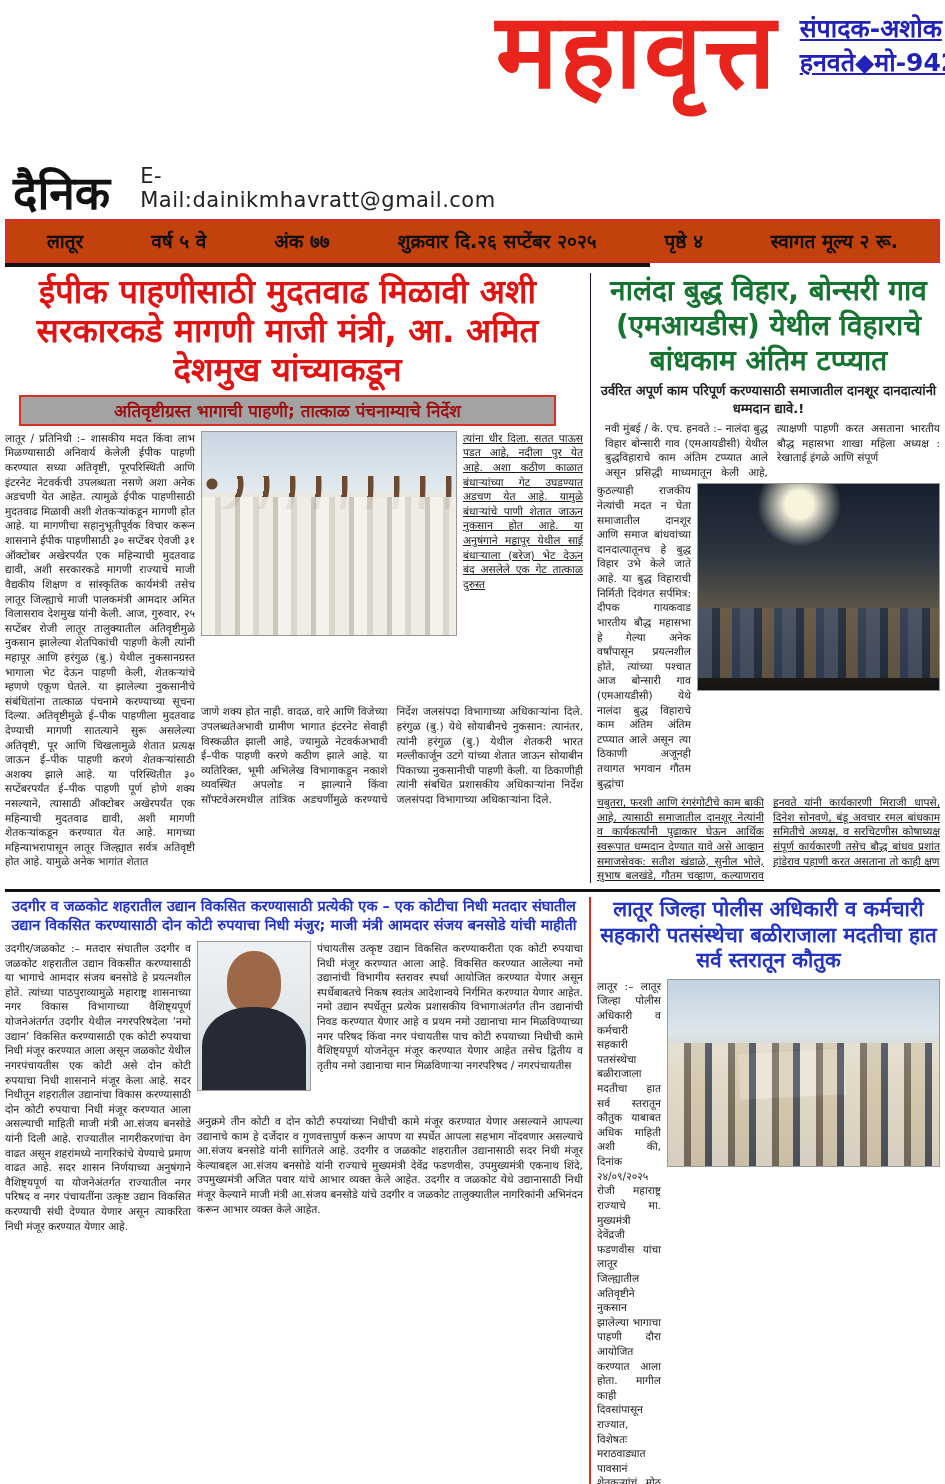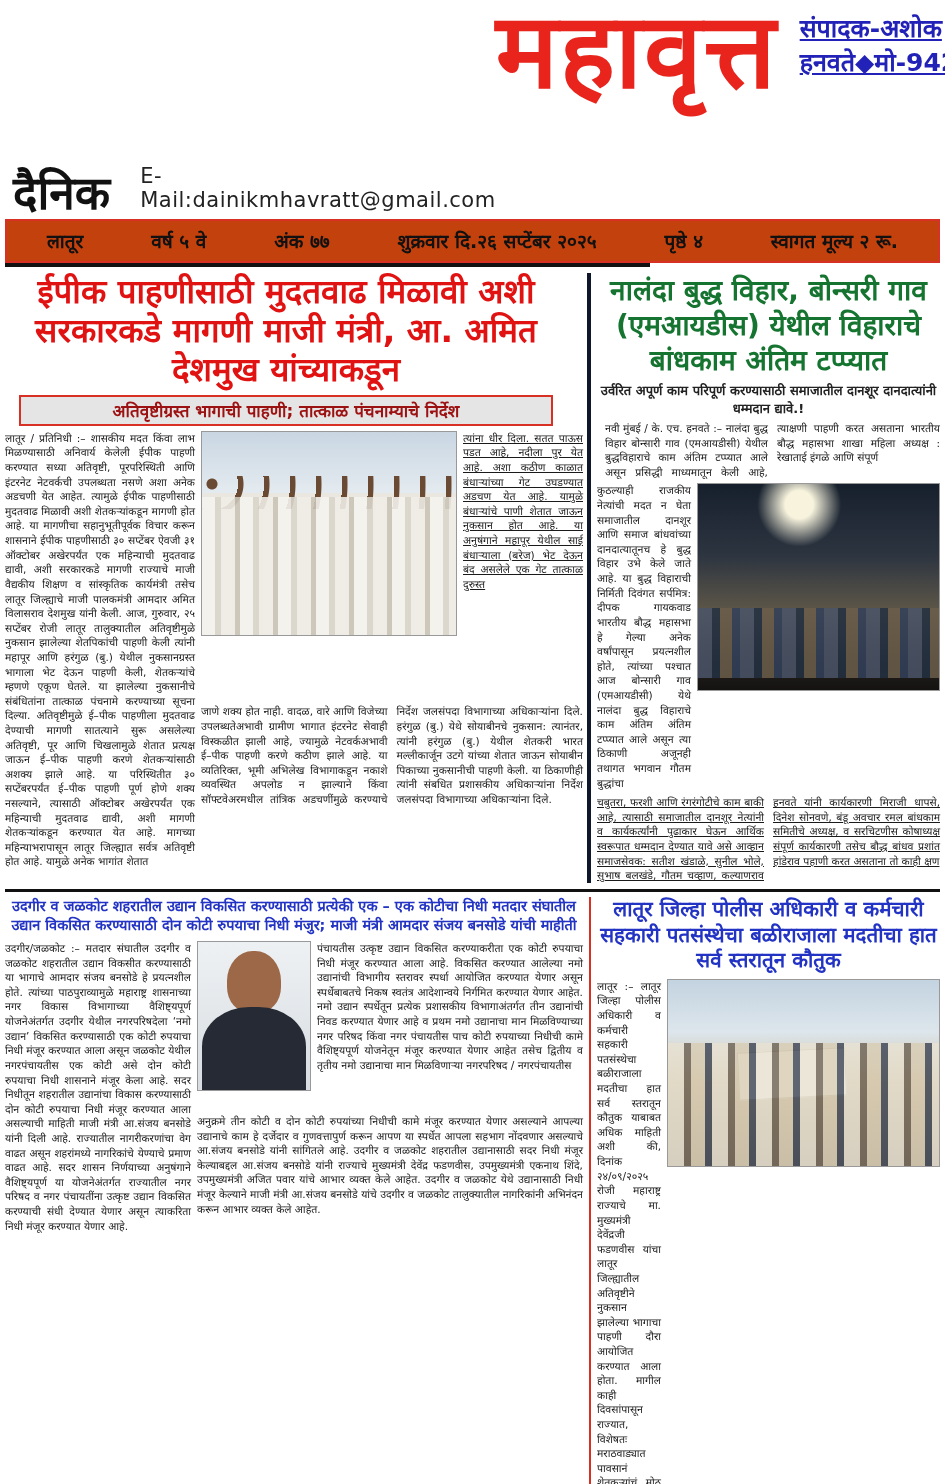--- a/index.html
+++ b/index.html
@@ -36,23 +36,23 @@
   .datebar span { font-size:19px; font-weight:800; color:#111; white-space:nowrap; }
   .thickline { height:4px; background:#111; width:645px; }
 
   
   .bodytxt { font-size:10.6px; line-height:1.38; text-align:justify; color:#1a1a1a; }
   .photo { position:relative; overflow:hidden; border:1px solid #999; }
   section { position:relative; }
 
   
   .top-section { display:flex; border-bottom:3px solid #111; padding:6px 0 6px 0; }
-  .art-epik { width:586px; border-right:4px solid #0f172a; padding-right:20px; }
+  .art-epik { width:586px; border-right:1px solid #0f172a; padding-right:20px; }
   .hl-red { color:#e01212; font-size:33px; font-weight:800; text-align:center; line-height:1.18; }
-  .subhead-red { border:2px solid #d93025; background:#e5e5e5; color:#9c1212; font-size:17px; font-weight:800; text-align:center; margin:5px 14px; padding:2px 0; }
+  .subhead-red { border:2px solid #d93025; background:#a3a3a3; color:#9c1212; font-size:17px; font-weight:800; text-align:center; margin:5px 14px; padding:2px 0; }
   .epik-grid { display:grid; grid-template-columns:190px 256px 120px; gap:6px; margin-top:4px; }
   .epik-c1 { grid-column:1; grid-row:1 / 3; }
   .photo-crowd { grid-column:2; grid-row:1; height:205px;
      background:linear-gradient(180deg,#c9d6e2 0%,#e4ebf0 30%,#e9e7df 30%,#e9e7df 100%); }
   .photo-crowd::after { content:""; position:absolute; left:0; right:0; top:32%; bottom:0;
      background:repeating-linear-gradient(90deg,#f4f3ee 0 13px,#d9d5ca 13px 19px,#efede6 19px 33px,#c9c4b6 33px 38px);
      opacity:.9; }
   .photo-crowd .heads { position:absolute; left:0; right:0; top:22%; height:16%;
      background:repeating-radial-gradient(circle at 10px 8px,#6b4a34 0 5px,transparent 6px 26px); }
   .epik-side { grid-column:3; grid-row:1;text-decoration:underline; }

